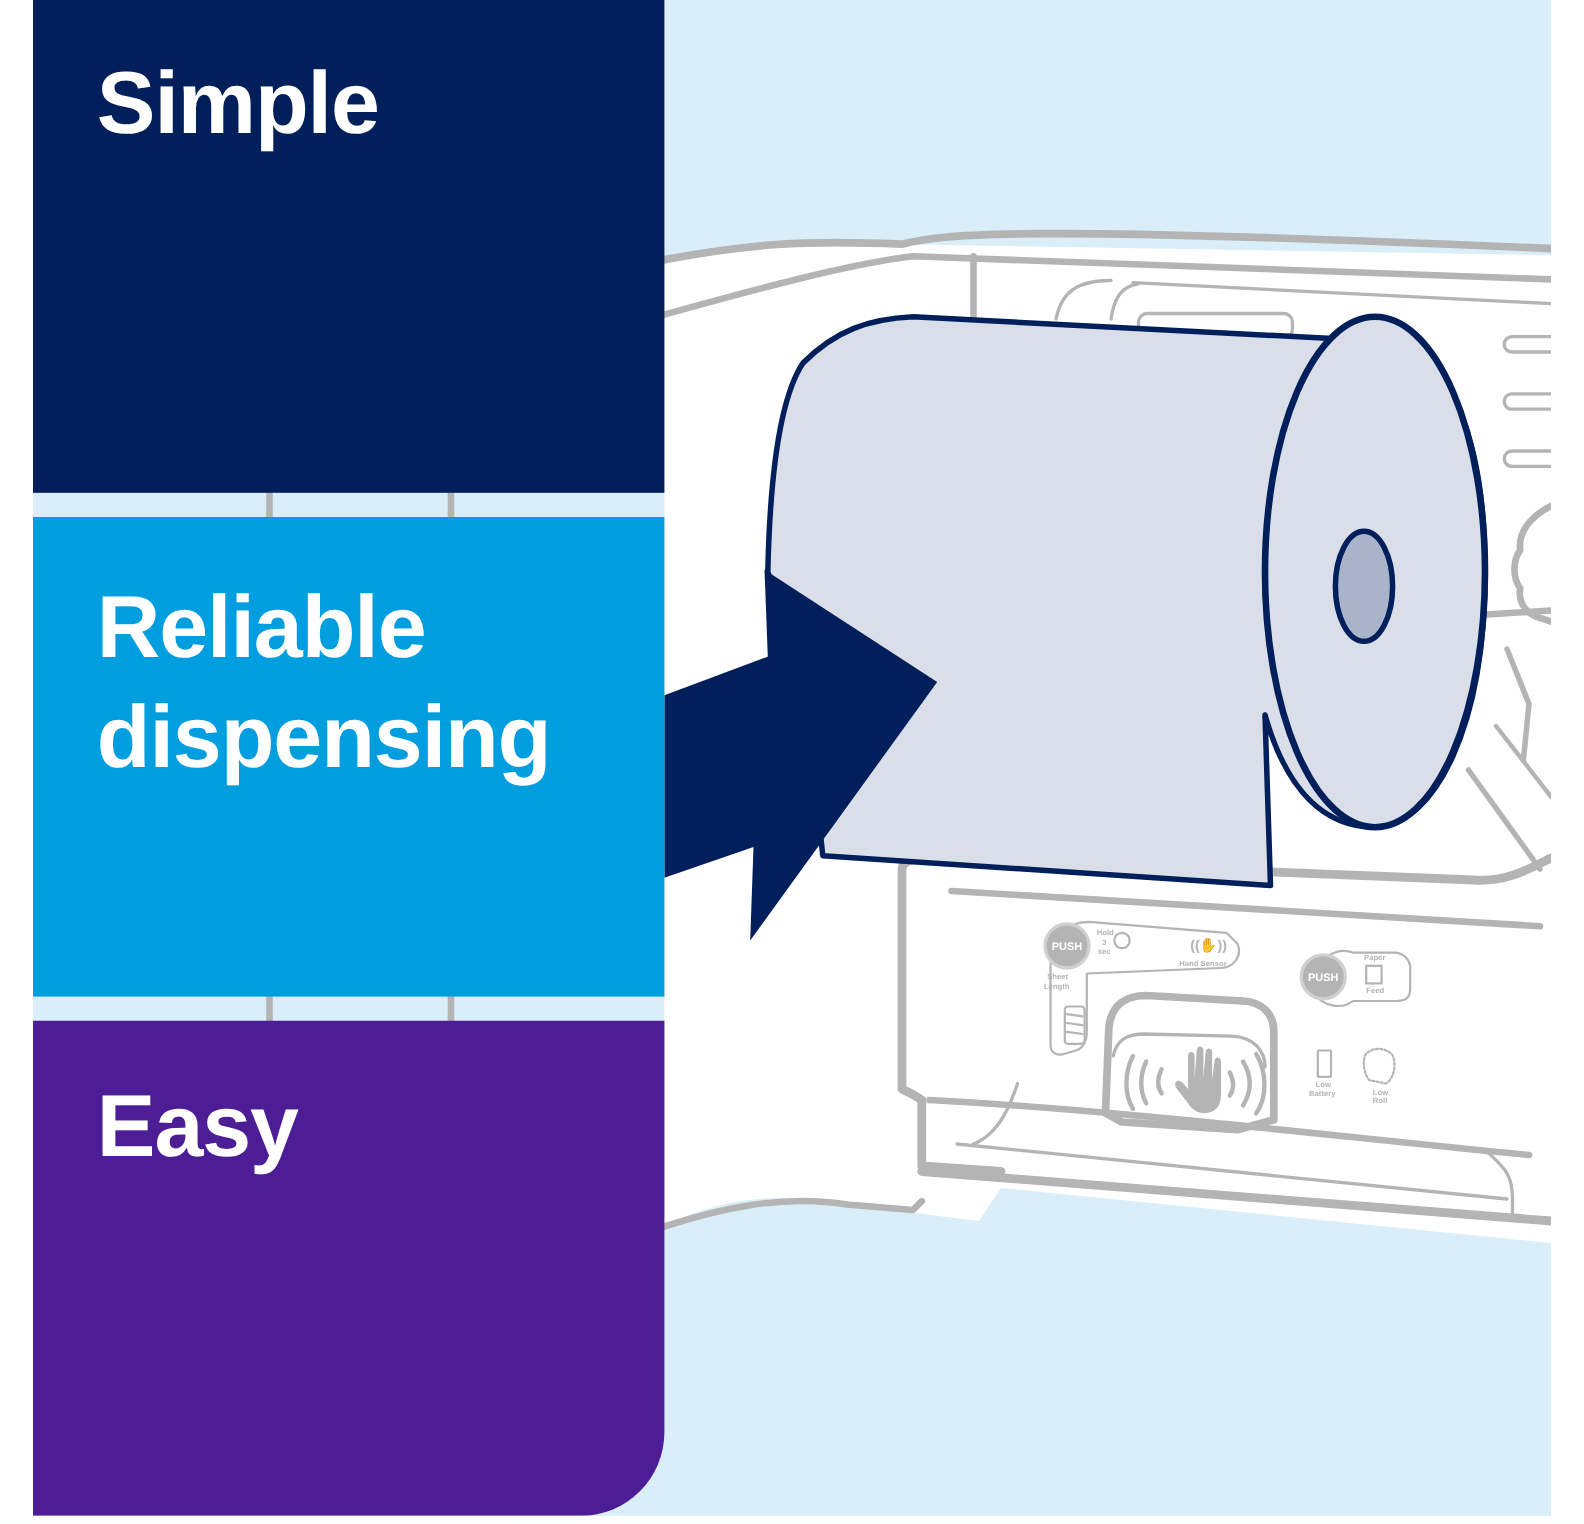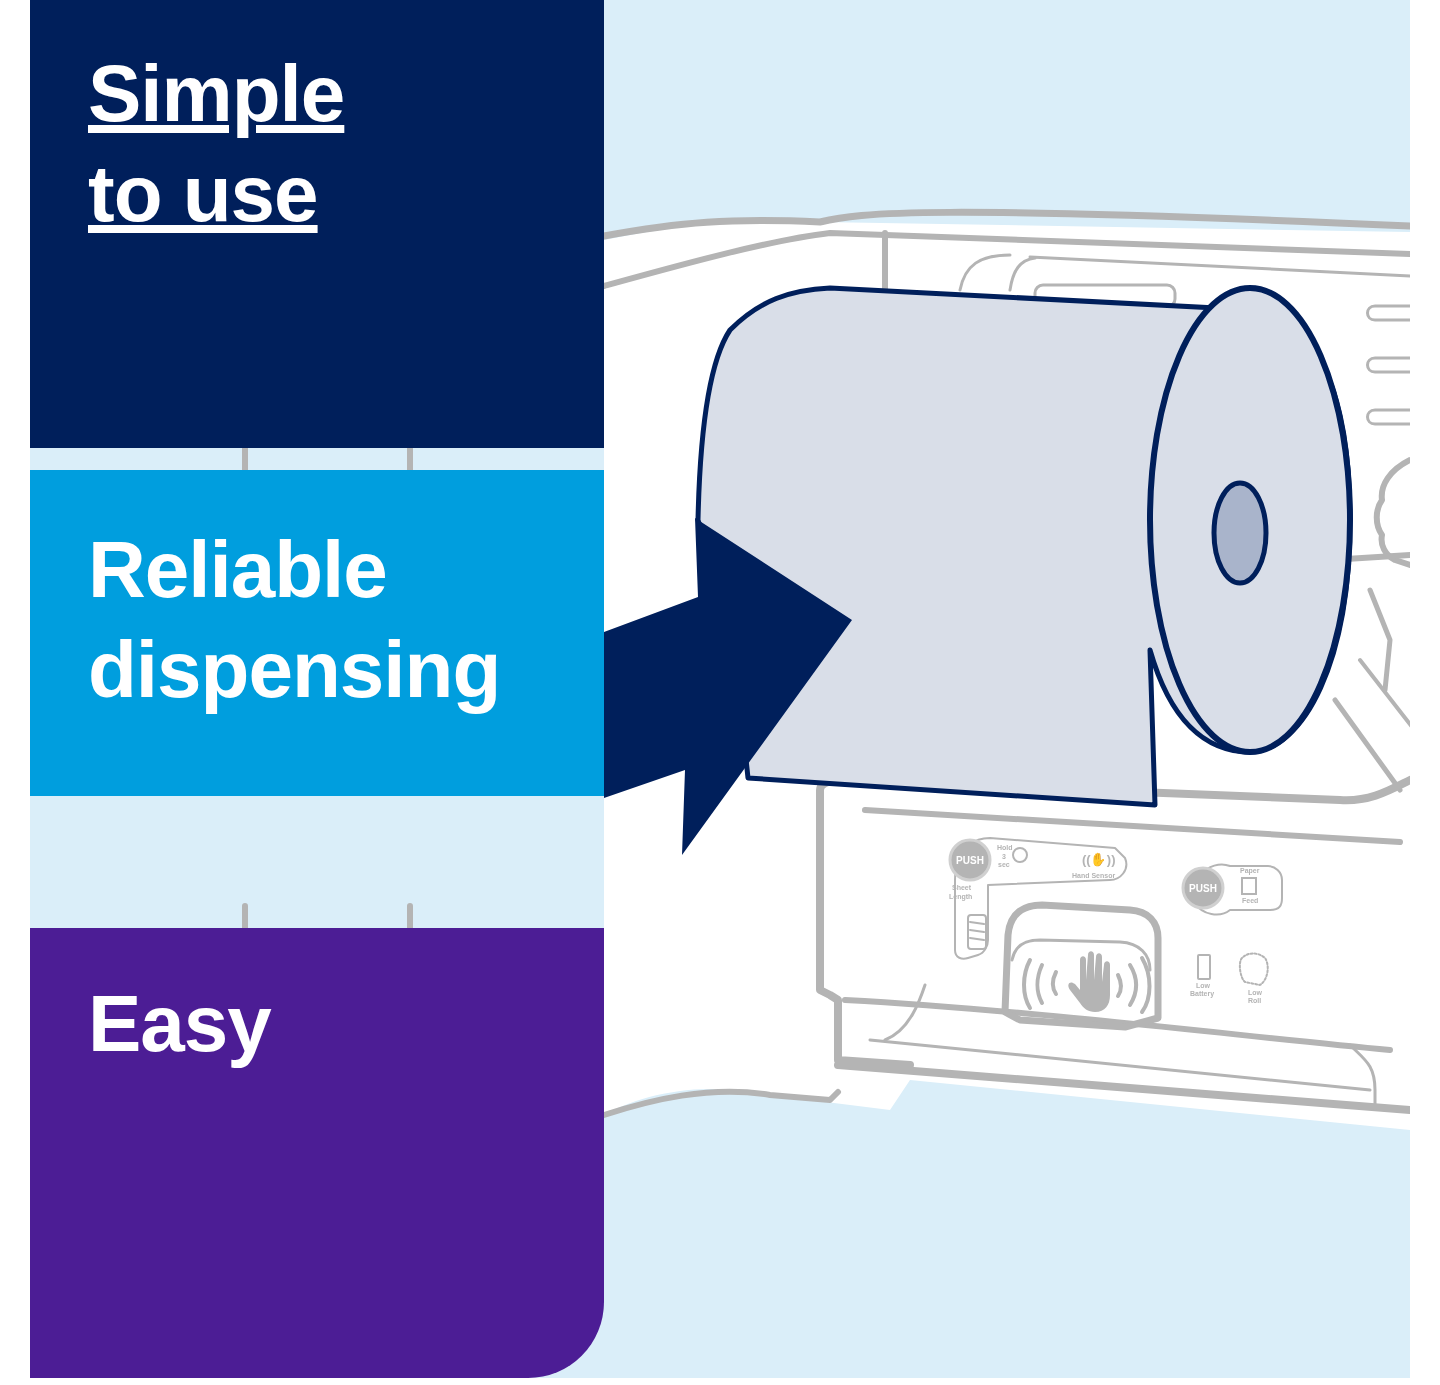--- a/index.html
+++ b/index.html
@@ -1,22 +1,22 @@
 <!DOCTYPE html>
 <html><head>
   <meta charset="utf-8">
   <style>
     html, body { margin: 0; padding: 0; background: #ffffff; }
     body { width: 1440px; height: 1385px; position: relative; overflow: hidden; font-family: "Liberation Sans", sans-serif; }
     .canvas { position: absolute; left: 30px; top: 0; width: 1380px; height: 1378px; background: #daeef9; overflow: hidden; }
     .illus { position: absolute; left: 0; top: 0; width: 1380px; height: 1378px; }
     .panel { position: absolute; left: 0; width: 574px; box-sizing: border-box; padding-left: 58px; color: #ffffff; font-weight: bold; letter-spacing: -1px; }
     .panel .line { display: block; font-size: 80px; line-height: 100px; }
-    .panel-simple { top: 0; height: 448px; background: #001f5b; padding-top: 44px; text-decoration: underline; }
-    .panel-reliable { top: 470px; height: 326px; background: #009ede; padding-top: 50px; }
+    .panel-simple { top: 0; height: 448px; background: #001f5b; padding-top: 44px; }
+    .panel-reliable { top: 470px; height: 436px; background: #009ede; padding-top: 50px; }
     .panel-easy { top: 928px; height: 450px; background: #4c1d95; padding-top: 46px; border-bottom-right-radius: 76px; }
     .sm { font-family: "Liberation Sans", sans-serif; fill: #b4b4b4; font-weight: bold; }
   </style>
 </head>
 <body>
 
 <div class="canvas">
 
   <svg class="illus" viewBox="0 0 1380 1378">
 
@@ -105,21 +105,20 @@
       <path d="M700 330 C730 300 760 290 800 288 L1225 310 C1290 320 1320 400 1320 520 C1320 660 1275 750 1220 752 C1175 752 1140 720 1120 650 L1125 805 L718 778 C710 700 695 600 668 520 C670 430 680 360 700 330 Z" fill="#d9dee8" stroke="#001f5b" stroke-width="5" stroke-linejoin="round"></path>
       <ellipse cx="1220" cy="520" rx="100" ry="232" fill="#d9dee8" stroke="#001f5b" stroke-width="6"></ellipse>
       <ellipse cx="1210" cy="533" rx="26" ry="50" fill="#a9b4cb" stroke="#001f5b" stroke-width="5"></ellipse>
     </g>
 
     <path d="M574 632 L668 597 L665 518 L822 620 L652 855 L655 770 L574 798 Z" fill="#001f5b"></path>
   </svg>
 
   <div class="panel panel-simple">
     <span class="line">Simple</span>
-    <span class="line">to use</span>
   </div>
   <div class="panel panel-reliable">
     <span class="line">Reliable</span>
     <span class="line">dispensing</span>
   </div>
   <div class="panel panel-easy">
     <span class="line">Easy</span>
   </div>
 </div>
 

